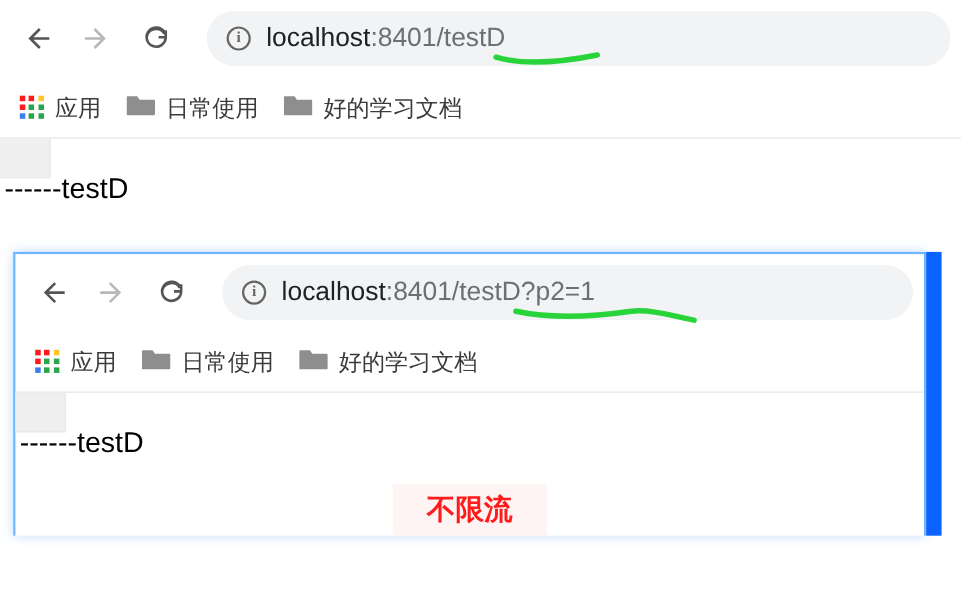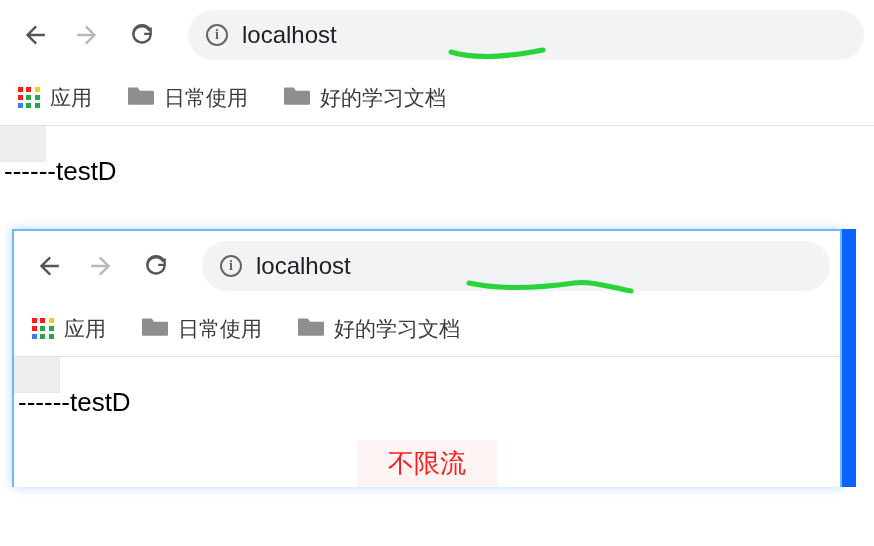--- a/index.html
+++ b/index.html
@@ -73,21 +73,21 @@
     text-align: right;
   }
   .url .host { color: #202124; }
   .url .rest { color: #6c6f73; }
 
   
   .bookmarks {
     display: flex;
     height: 56px;
     padding: 0 18px;
-    gap: 36px;
+    gap: 23px;
     border-bottom: 1px solid #e2e2e2;
   }
   .apps-icon {
     width: 22px; height: 22px;
     position: relative;
     display: grid;
     grid-template-columns: repeat(3, 1fr);
     grid-template-rows: repeat(3, 1fr);
     gap: 3px;
   }
@@ -135,21 +135,21 @@
     fill: none;
   }
 
   
   .annotation-box {
     margin: 12px auto 0;
     width: 140px;
     background: #fff4f4;
     color: #ff1b1b;
     font-size: 26px;
-    font-weight: 400;
+    font-weight: 700;
     text-align: center;
     padding: 6px 10px;
   }
   .center-wrap { text-align: center; }
 </style>
 </head>
 <body>
 
 <div class="window window-top">
 
@@ -167,20 +167,21 @@
     <div class="nav-btn nav-enabled">
       <svg viewBox="0 0 24 24" fill="none" stroke-width="2.2">
           <path d="M20 5v6h-6M4 12a8 8 0 0 1 14.9-4M20 11A8 8 0 1 1 19 7"></path>
         </svg>
     </div>
     <div class="spacer-before-url"></div>
     <div class="address-bar" style="position:relative;">
       <div class="info-icon">i</div>
       <div class="url">
         <span class="host">localhost</span>
+          <span class="rest">:8401/testD</span>
       </div>
       <div class="underline" style="left:260px; top:36px;">
         <svg width="100" height="20">
             <path d="M3 6 C 30 14, 65 10, 95 4"></path>
           </svg>
       </div>
     </div>
   </div>
 
   <div class="bookmarks">
@@ -238,20 +239,21 @@
     <div class="nav-btn nav-enabled">
       <svg viewBox="0 0 24 24" fill="none" stroke-width="2.2">
           <path d="M20 5v6h-6M4 12a8 8 0 0 1 14.9-4M20 11A8 8 0 1 1 19 7"></path>
         </svg>
     </div>
     <div class="spacer-before-url"></div>
     <div class="address-bar" style="position:relative;">
       <div class="info-icon">i</div>
       <div class="url">
         <span class="host">localhost</span>
+          <span class="rest">:8401/testD?p2=1</span>
       </div>
       <div class="underline" style="left:264px; top:36px;">
         <svg width="170" height="22">
             <path d="M3 6 C 40 14, 80 10, 108 6 C 125 4, 145 10, 165 14"></path>
           </svg>
       </div>
     </div>
   </div>
 
   <div class="bookmarks">

